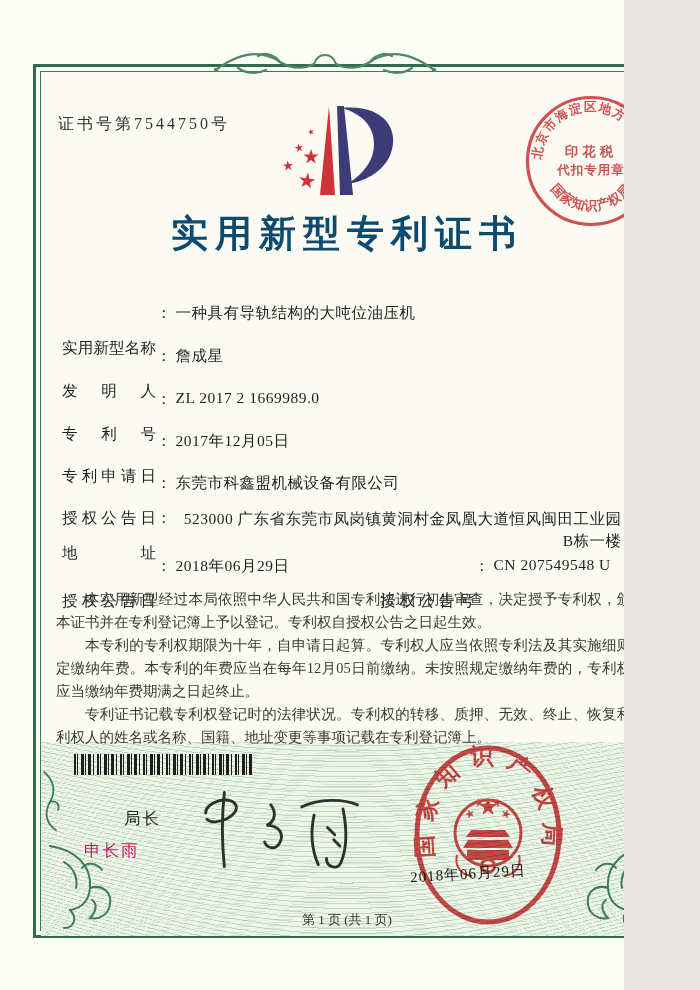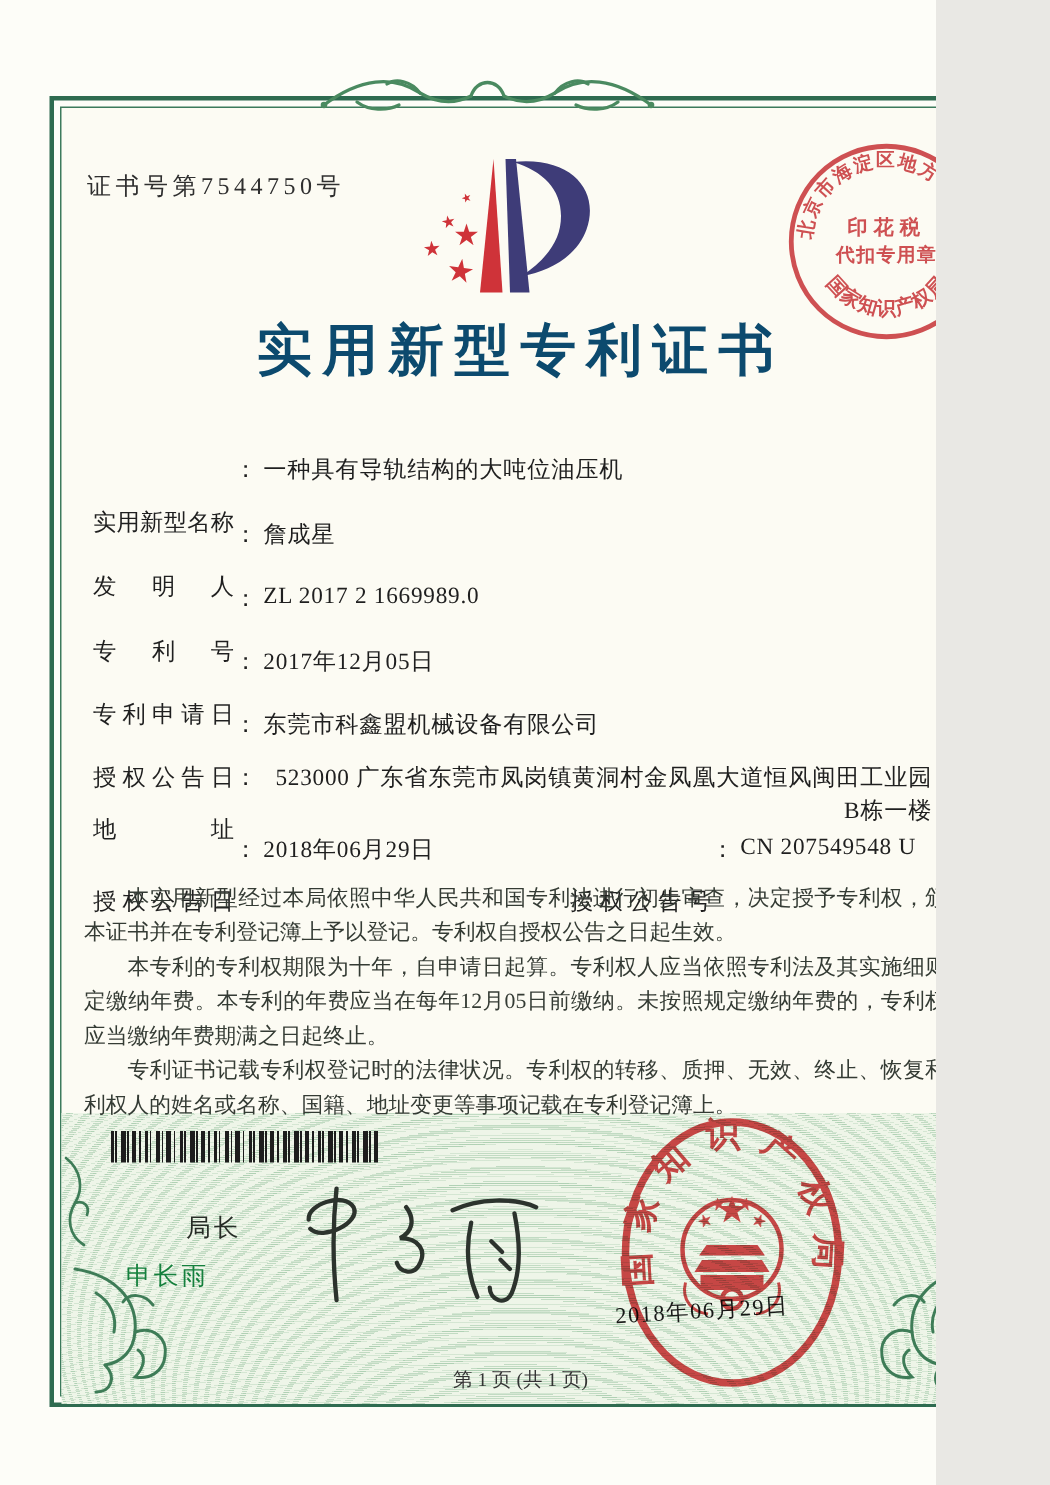--- a/index.html
+++ b/index.html
@@ -39,21 +39,21 @@
   
   .barcode{position:absolute; left:74px; top:754px; width:178px; height:21px;
     background:repeating-linear-gradient(90deg,
       #1d1d1d 0 2px, transparent 2px 3px,
       #1d1d1d 3px 4px, transparent 4px 7px,
       #1d1d1d 7px 10px, transparent 10px 11px,
       #1d1d1d 11px 12px, transparent 12px 14px,
       #1d1d1d 14px 17px, transparent 17px 19px,
       #1d1d1d 19px 20px, transparent 20px 23px);}
   .director-title{position:absolute; left:84px; top:808px; font-size:16.5px; color:#262c26; letter-spacing:2px;margin-left:40px;}
-  .director-name{position:absolute; left:84px; top:840px; font-size:16.5px; color:#15803d; letter-spacing:2px;}
+  .director-name{position:absolute; left:84px; top:840px; font-size:16.5px; color:#be185d; letter-spacing:2px;}
   .signature{position:absolute; left:186px; top:780px; width:184px; height:98px;}
   .seal{position:absolute; left:404px; top:737px; width:168px; height:196px; mix-blend-mode:multiply; opacity:.93;}
   .seal-date{position:absolute; left:410px; top:863px; width:170px; font-size:15px; color:#1b1b1b;
     letter-spacing:1px; transform:rotate(-3.5deg); mix-blend-mode:multiply; white-space:nowrap;}
   .page-footer{position:absolute; left:0; top:911px; width:694px; text-align:center; font-size:13px; color:#333;}
   .tax-stamp{position:absolute; left:522px; top:92px; width:138px; height:138px; opacity:.88; z-index:5;}
   .stamp-text{font-family:"Liberation Serif",serif; fill:#c8393c; font-weight:700;}
   .logo{position:absolute; left:278px; top:102px; width:150px; height:105px;}
   .top-ornament{position:absolute; left:210px; top:40px; width:230px; height:48px;}
   .corner-fl{position:absolute; width:78px; height:92px;}

